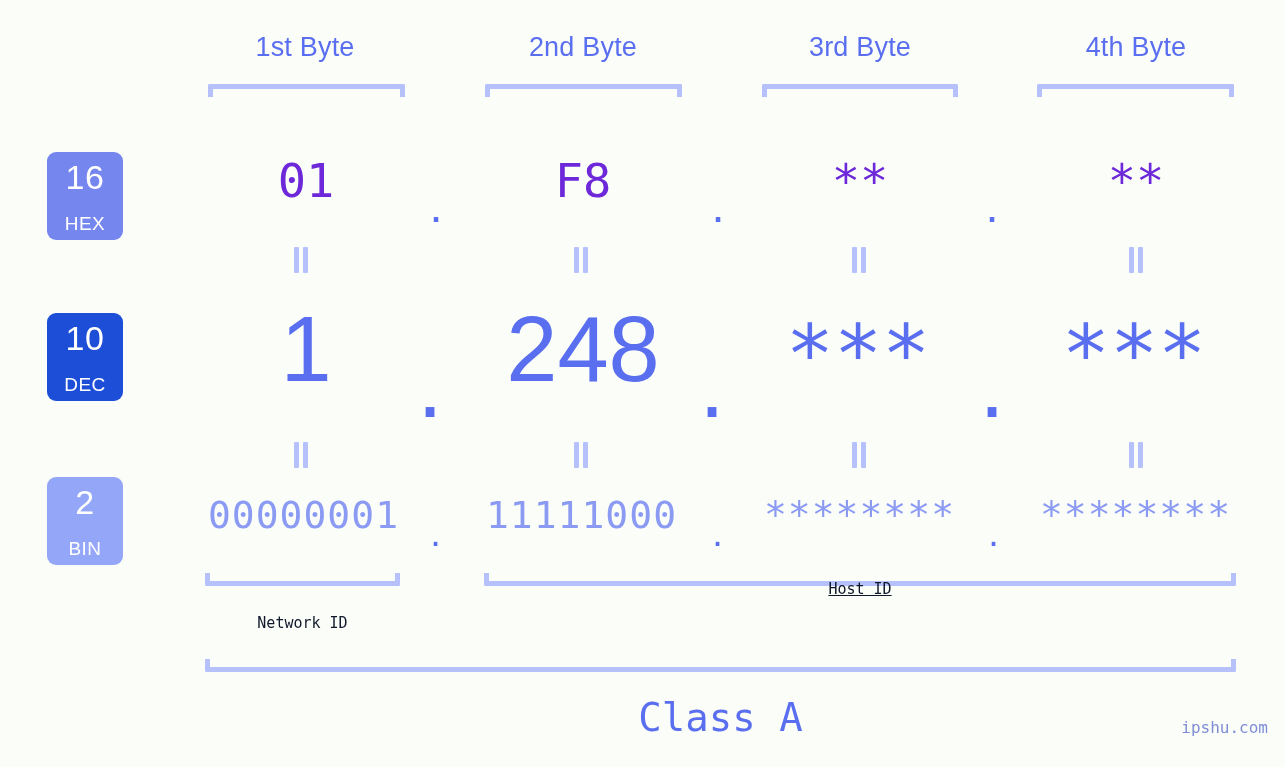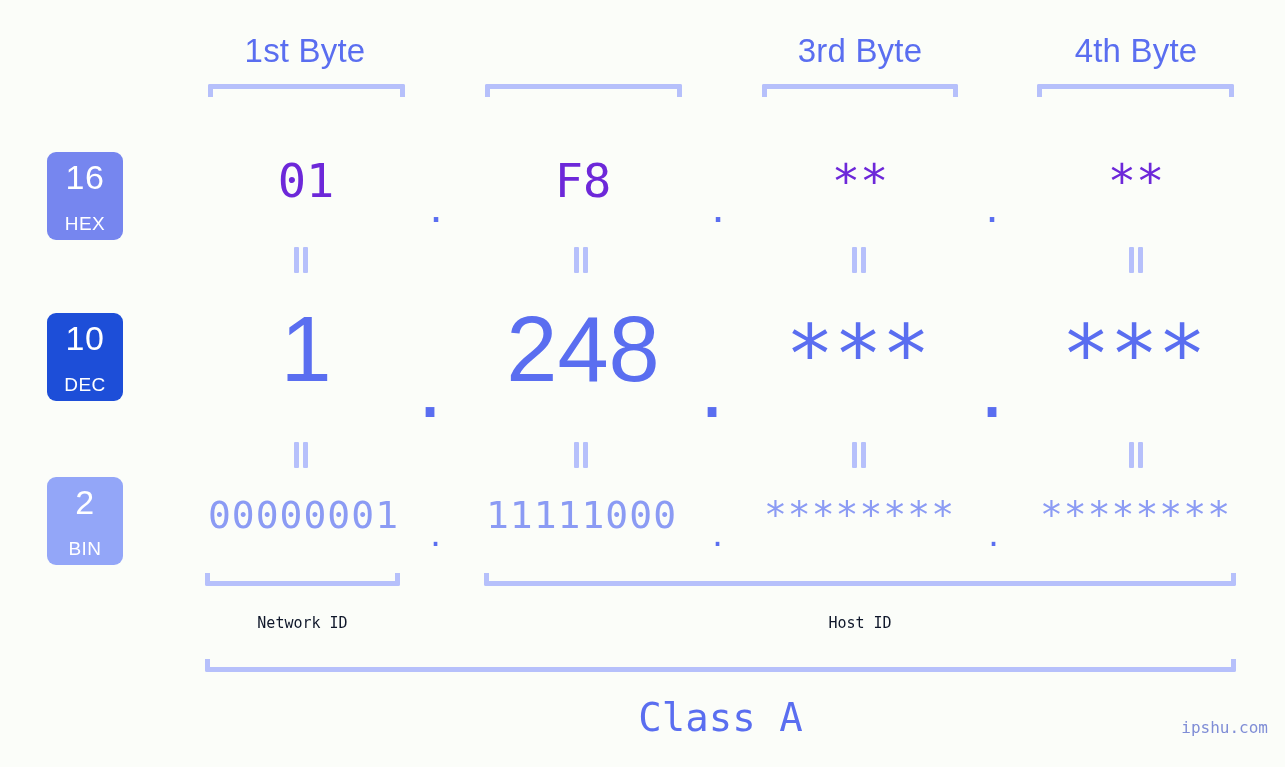--- a/index.html
+++ b/index.html
@@ -18,21 +18,21 @@
     width: 1285px;
     height: 767px;
   }
 
   
   .byte-label {
     position: absolute;
     top: 32px;
     text-align: center;
     font-family: "Liberation Sans", sans-serif;
-    font-size: 33px;
+    font-size: 27px;
     color: #5a6ef0;
     letter-spacing: 0.2px;
     white-space: nowrap;
   }
 
   
   .bracket-top {
     position: absolute;
     border-top: 5px solid #b6c0fb;
     border-left: 5px solid #b6c0fb;
@@ -183,20 +183,21 @@
     color: #7f8dd6;
     white-space: nowrap;
   }
 </style>
 </head>
 <body>
 
 <div id="stage">
 
   <div class="byte-label" style="left:205px; width:200px;">1st Byte</div>
+  <div class="byte-label" style="left:483px; width:200px;">2nd Byte</div>
   <div class="byte-label" style="left:760px; width:200px;">3rd Byte</div>
   <div class="byte-label" style="left:1036px; width:200px;">4th Byte</div>
 
   <div class="bracket-top" style="left:208px;  top:84px; width:197px;"></div>
   <div class="bracket-top" style="left:485px;  top:84px; width:197px;"></div>
   <div class="bracket-top" style="left:762px;  top:84px; width:196px;"></div>
   <div class="bracket-top" style="left:1037px; top:84px; width:197px;"></div>
 
   <div class="badge" id="badge-hex">
     <span class="num">16</span>
@@ -251,20 +252,20 @@
 
     <div class="val sep" style="left:406px; width:60px;">.</div>
     <div class="val sep" style="left:688px; width:60px;">.</div>
     <div class="val sep" style="left:964px; width:60px;">.</div>
   </div>
 
   <div class="bracket-bottom" style="left:205px; top:573px; width:195px;"></div>
   <div class="bracket-bottom" style="left:484px; top:573px; width:752px;"></div>
 
   <div class="section-label" style="left:205px; top:614px; width:195px;">Network ID</div>
-  <div class="section-label" style="left:484px; top:614px; width:752px;">Host ID</div>
+  <div class="section-label" style="left:484px; top:580px; width:752px;text-decoration:underline;">Host ID</div>
 
   <div class="bracket-bottom" style="left:205px; top:659px; width:1031px;"></div>
   <div id="class-label" style="left:205px; top:695px; width:1031px;">Class A</div>
 
   <div id="watermark">ipshu.com</div>
 
 </div>
 
 </body></html>

